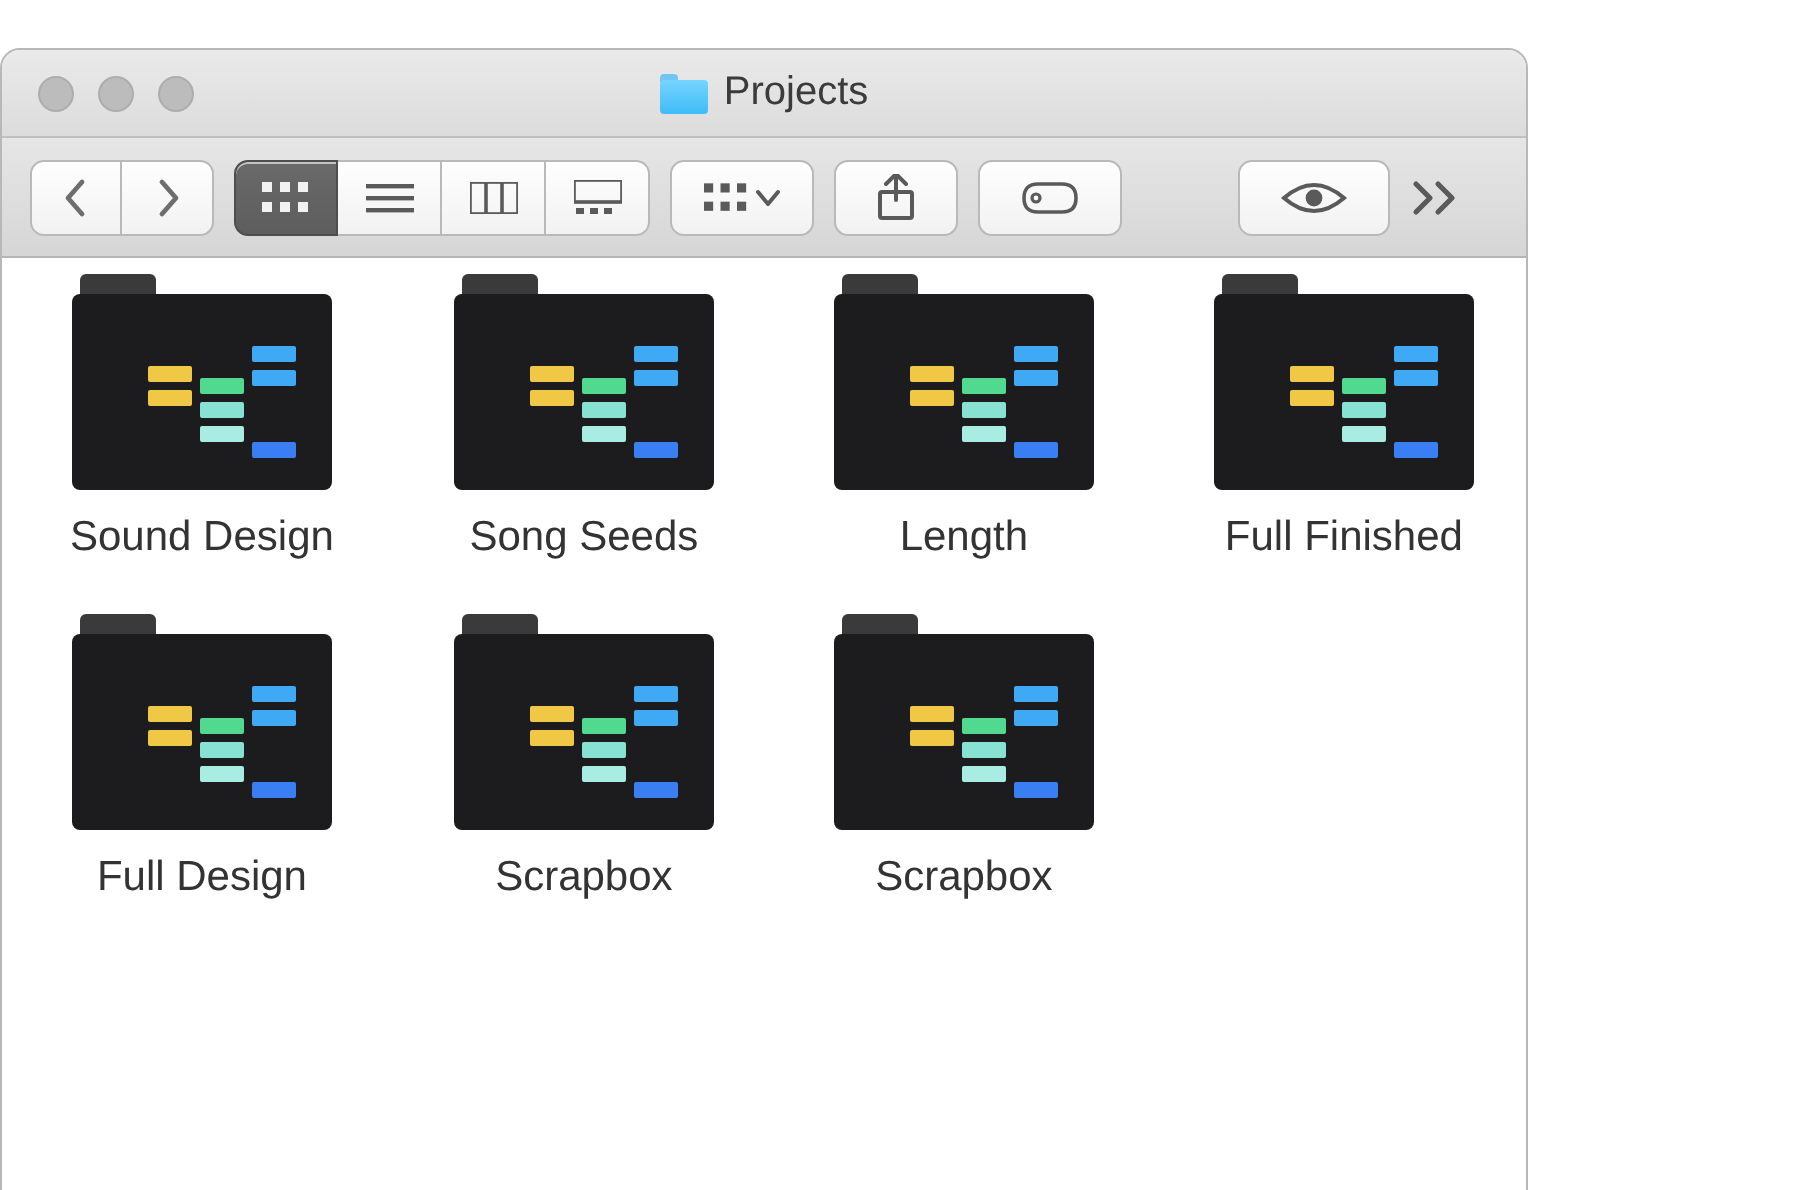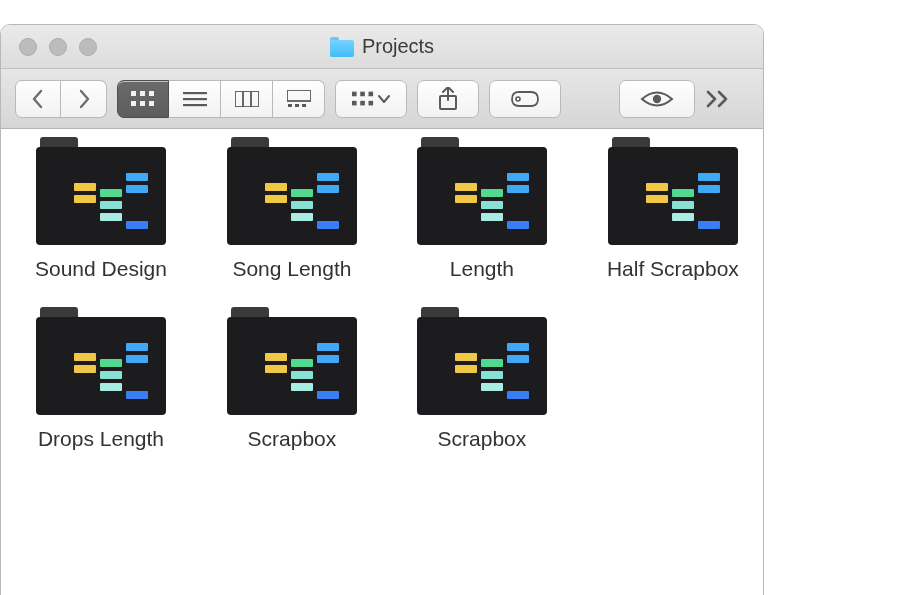--- a/index.html
+++ b/index.html
@@ -339,21 +339,21 @@
               <div class="bar c1a"></div>
               <div class="bar c1b"></div>
               <div class="bar c2a"></div>
               <div class="bar c2b"></div>
               <div class="bar c2c"></div>
               <div class="bar c3a"></div>
               <div class="bar c3b"></div>
               <div class="bar c3c"></div>
             </div>
         </div>
-        <div class="folder-label">Song Length</div>
+        <div class="folder-label">Song Seeds</div>
       </div>
 
 
       <div class="folder-item">
         <div class="folder-art">
           <div class="ftab"></div>
             <div class="fbody"></div>
           <div class="eq">
               <div class="bar c1a"></div>
               <div class="bar c1b"></div>
@@ -376,39 +376,39 @@
               <div class="bar c1a"></div>
               <div class="bar c1b"></div>
               <div class="bar c2a"></div>
               <div class="bar c2b"></div>
               <div class="bar c2c"></div>
               <div class="bar c3a"></div>
               <div class="bar c3b"></div>
               <div class="bar c3c"></div>
             </div>
         </div>
-        <div class="folder-label">Half Scrapbox</div>
-      </div>
-
-      <div class="folder-item">
-        <div class="folder-art">
-          <div class="ftab"></div>
-            <div class="fbody"></div>
-          <div class="eq">
-              <div class="bar c1a"></div>
-              <div class="bar c1b"></div>
-              <div class="bar c2a"></div>
-              <div class="bar c2b"></div>
-              <div class="bar c2c"></div>
-              <div class="bar c3a"></div>
-              <div class="bar c3b"></div>
-              <div class="bar c3c"></div>
-            </div>
-        </div>
-        <div class="folder-label">Drops Length</div>
+        <div class="folder-label">Full Finished</div>
+      </div>
+
+      <div class="folder-item">
+        <div class="folder-art">
+          <div class="ftab"></div>
+            <div class="fbody"></div>
+          <div class="eq">
+              <div class="bar c1a"></div>
+              <div class="bar c1b"></div>
+              <div class="bar c2a"></div>
+              <div class="bar c2b"></div>
+              <div class="bar c2c"></div>
+              <div class="bar c3a"></div>
+              <div class="bar c3b"></div>
+              <div class="bar c3c"></div>
+            </div>
+        </div>
+        <div class="folder-label">Full Design</div>
       </div>
 
       <div class="folder-item">
         <div class="folder-art">
           <div class="ftab"></div>
             <div class="fbody"></div>
           <div class="eq">
               <div class="bar c1a"></div>
               <div class="bar c1b"></div>
               <div class="bar c2a"></div>

